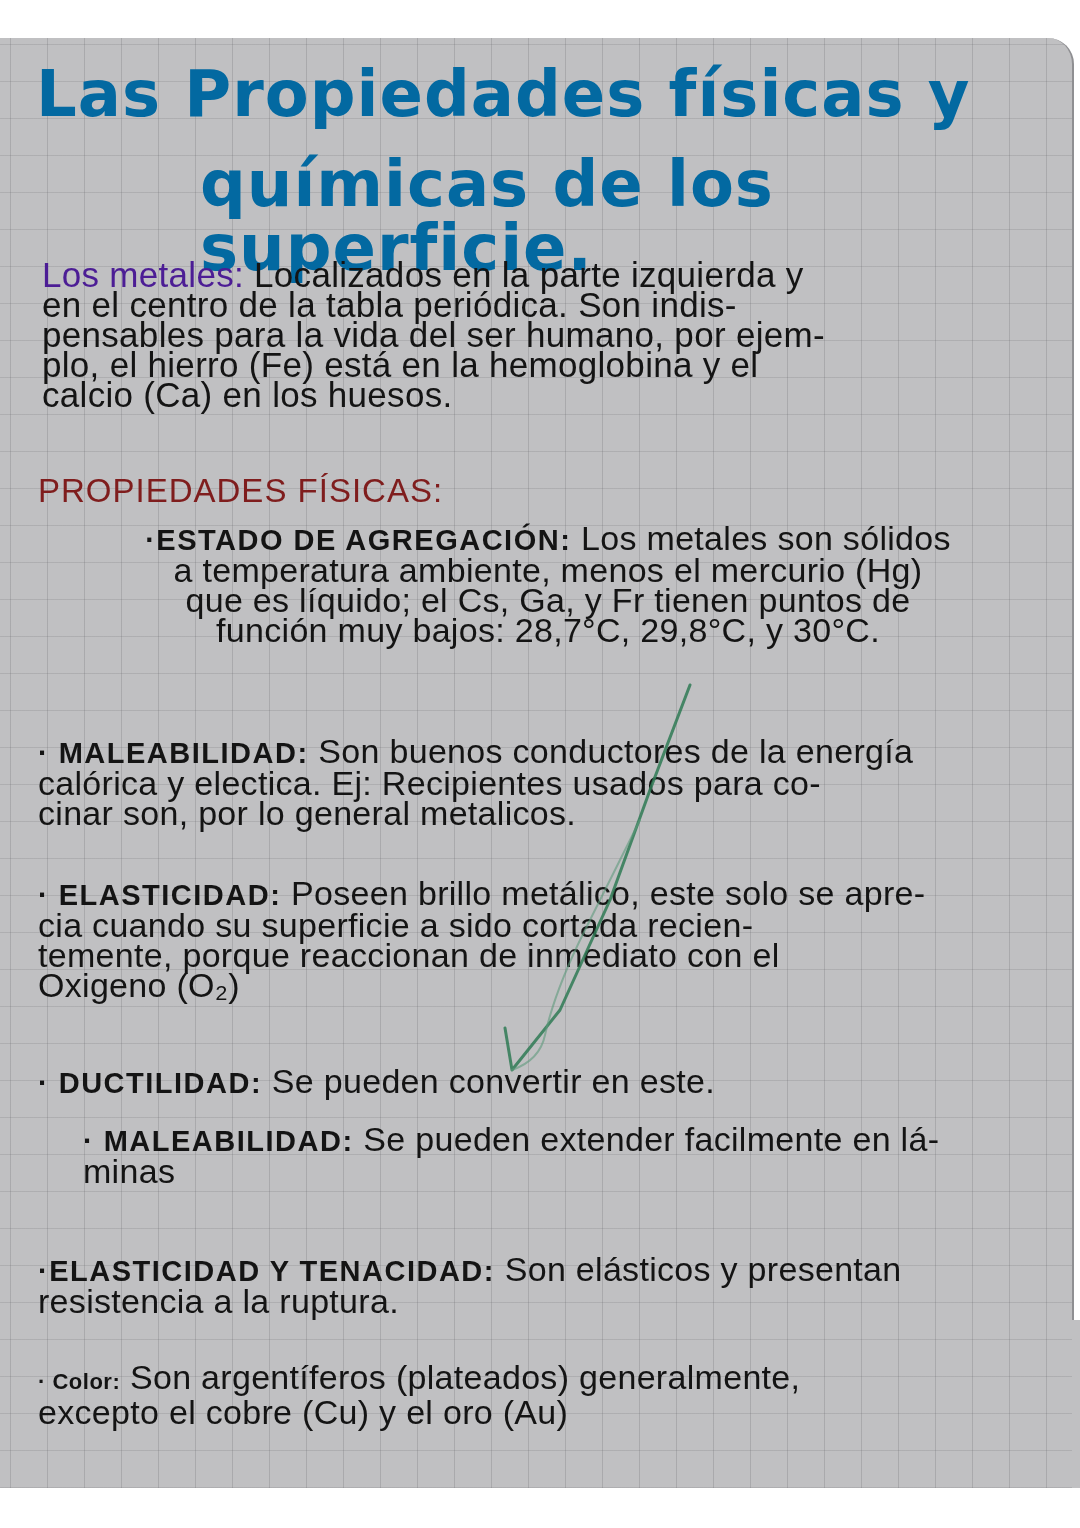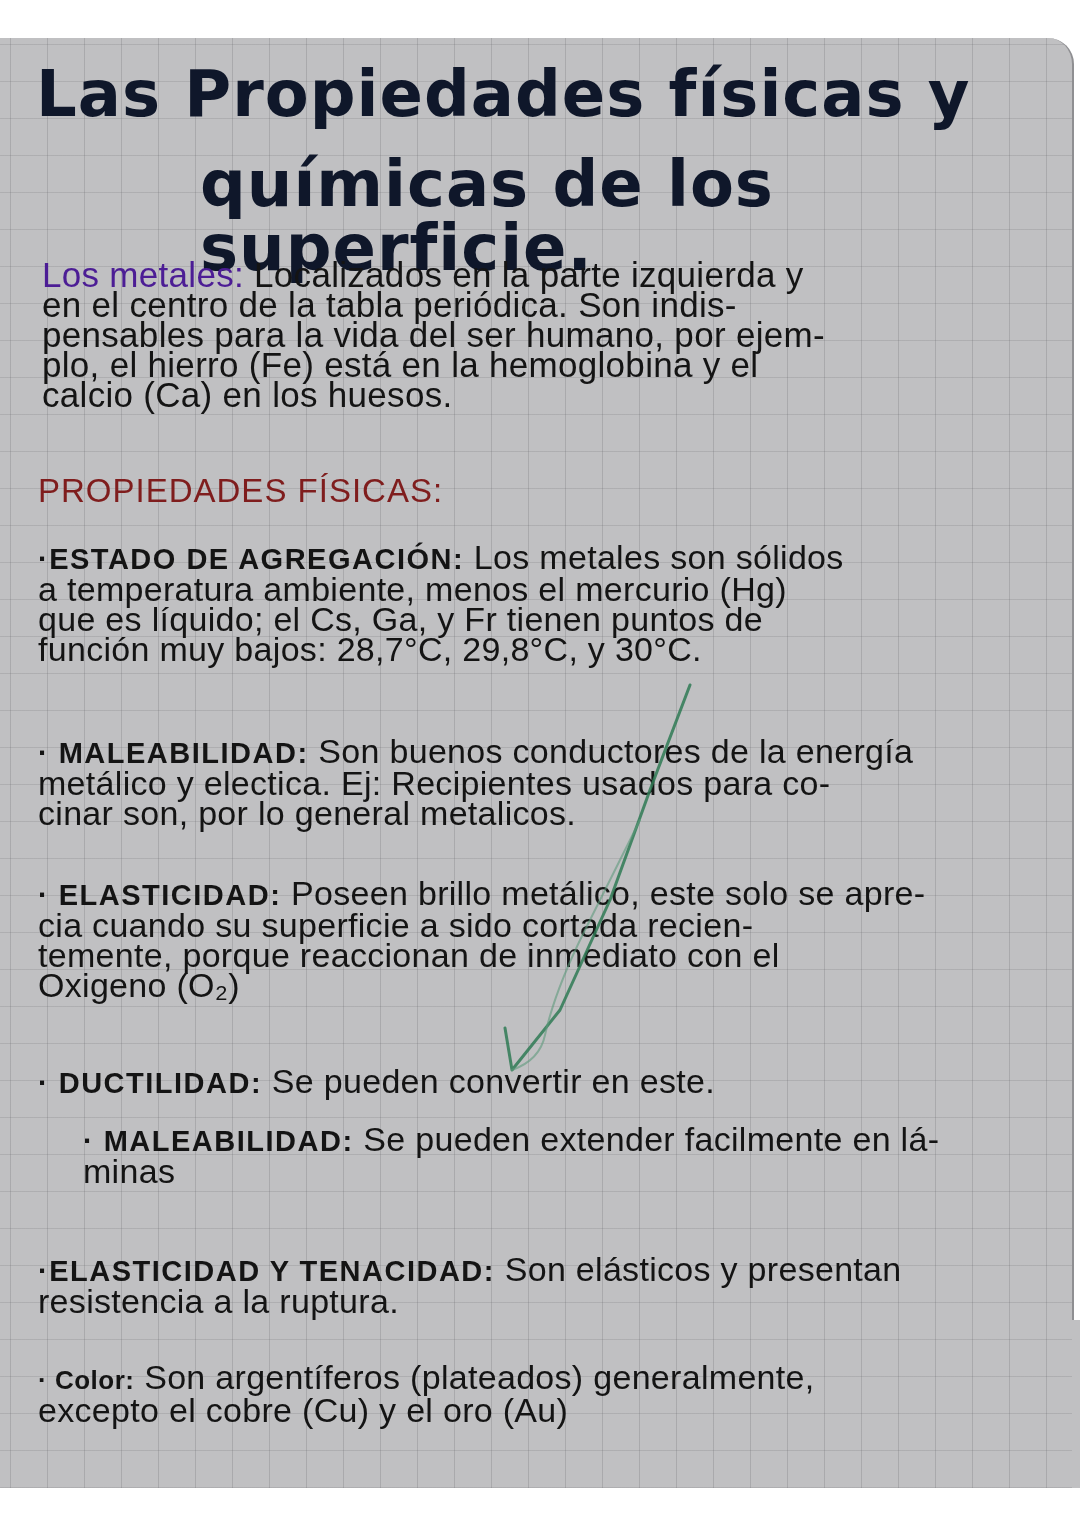--- a/index.html
+++ b/index.html
@@ -15,21 +15,21 @@
       linear-gradient(to bottom, rgba(110,110,115,0.22) 1px, transparent 1px);
     background-size: 37px 37px;
     background-position: 10px 6px;
     border-top-right-radius: 26px;
     border-right: 2px solid #8f8f92;
   }
   .paper-bottom-ext {
     position: absolute; left: 1072px; top: 1320px; width: 8px; height: 168px; background: #c0c0c2;
   }
   .title {
-    position: absolute; color: #0f172a; font-family: "DejaVu Sans", sans-serif;
+    position: absolute; color: #0369a1; font-family: "DejaVu Sans", sans-serif;
     font-weight: bold; font-size: 64px; letter-spacing: 1px; line-height: 1;
   }
   .title.l1 { left: 36px; top: 62px; }
   .title.l2 { left: 200px; top: 152px; }
   .para {
     position: absolute; left: 42px; width: 1010px; color: #141414;
     font-family: "Liberation Sans", sans-serif; font-size: 35px; line-height: 30px;
     letter-spacing: 0.3px; white-space: pre-line;
   }
   .purple { color: #4c1d95; }
@@ -55,41 +55,41 @@
 <div class="title l2">químicas de los superficie.</div>
 
 <div class="para" style="top:260px;"><span class="purple">Los metales:</span><span> Localizados en la parte izquierda y
 en el centro de la tabla periódica. Son indis-
 pensables para la vida del ser humano, por ejem-
 plo, el hierro (Fe) está en la hemoglobina y el
 calcio (Ca) en los huesos.</span></div>
 
 <div class="section-head">PROPIEDADES FÍSICAS:</div>
 
-<div class="item" style="top:542px;"><span class="label">·ESTADO DE AGREGACIÓN:</span><span> Los metales son sólidos
+<div class="item" style="top:523px;text-align:center;"><span class="label">·ESTADO DE AGREGACIÓN:</span><span> Los metales son sólidos
 a temperatura ambiente, menos el mercurio (Hg)
 que es líquido; el Cs, Ga, y Fr tienen puntos de
 función muy bajos: 28,7°C, 29,8°C, y 30°C.</span></div>
 
 <div class="item" style="top:736px;"><span class="label">· MALEABILIDAD:</span><span> Son buenos conductores de la energía
-metálico y electica. Ej: Recipientes usados para co-
+calórica y electica. Ej: Recipientes usados para co-
 cinar son, por lo general metalicos.</span></div>
 
 <div class="item" style="top:878px;"><span class="label">· ELASTICIDAD:</span><span> Poseen brillo metálico, este solo se apre-
 cia cuando su superficie a sido cortada recien-
 temente, porque reaccionan de inmediato con el
 Oxigeno (O₂)</span></div>
 
 <div class="item" style="top:1066px;"><span class="label">· DUCTILIDAD:</span><span> Se pueden convertir en este.</span></div>
 
 <div class="item" style="top:1124px;margin-left:45px;"><span class="label">· MALEABILIDAD:</span><span> Se pueden extender facilmente en lá-
 minas</span></div>
 
 <div class="item" style="top:1254px;"><span class="label">·ELASTICIDAD Y TENACIDAD:</span><span> Son elásticos y presentan
 resistencia a la ruptura.</span></div>
 
-<div class="item" style="top:1362px;"><span class="label" style="font-size:26px;letter-spacing:0.5px;">· Color:</span><span> Son argentíferos (plateados) generalmente,
+<div class="item" style="top:1362px;"><span class="label" style="font-size:22px;letter-spacing:0.5px;">· Color:</span><span> Son argentíferos (plateados) generalmente,
 excepto el cobre (Cu) y el oro (Au)</span></div>
 
 <svg class="check" width="1080" height="1528">
   <path d="M 505 1028 L 512 1070 L 560 1010 L 610 900 L 650 790 L 690 685" fill="none" stroke="#2f7a55" stroke-width="3" stroke-linecap="round" stroke-linejoin="round" opacity="0.85"></path>
   <path d="M 512 1070 Q 540 1060 545 1035 Q 555 990 585 930 L 640 820" fill="none" stroke="#5e9a7c" stroke-width="2" stroke-linecap="round" opacity="0.6"></path>
 </svg>
 
 </body></html>

